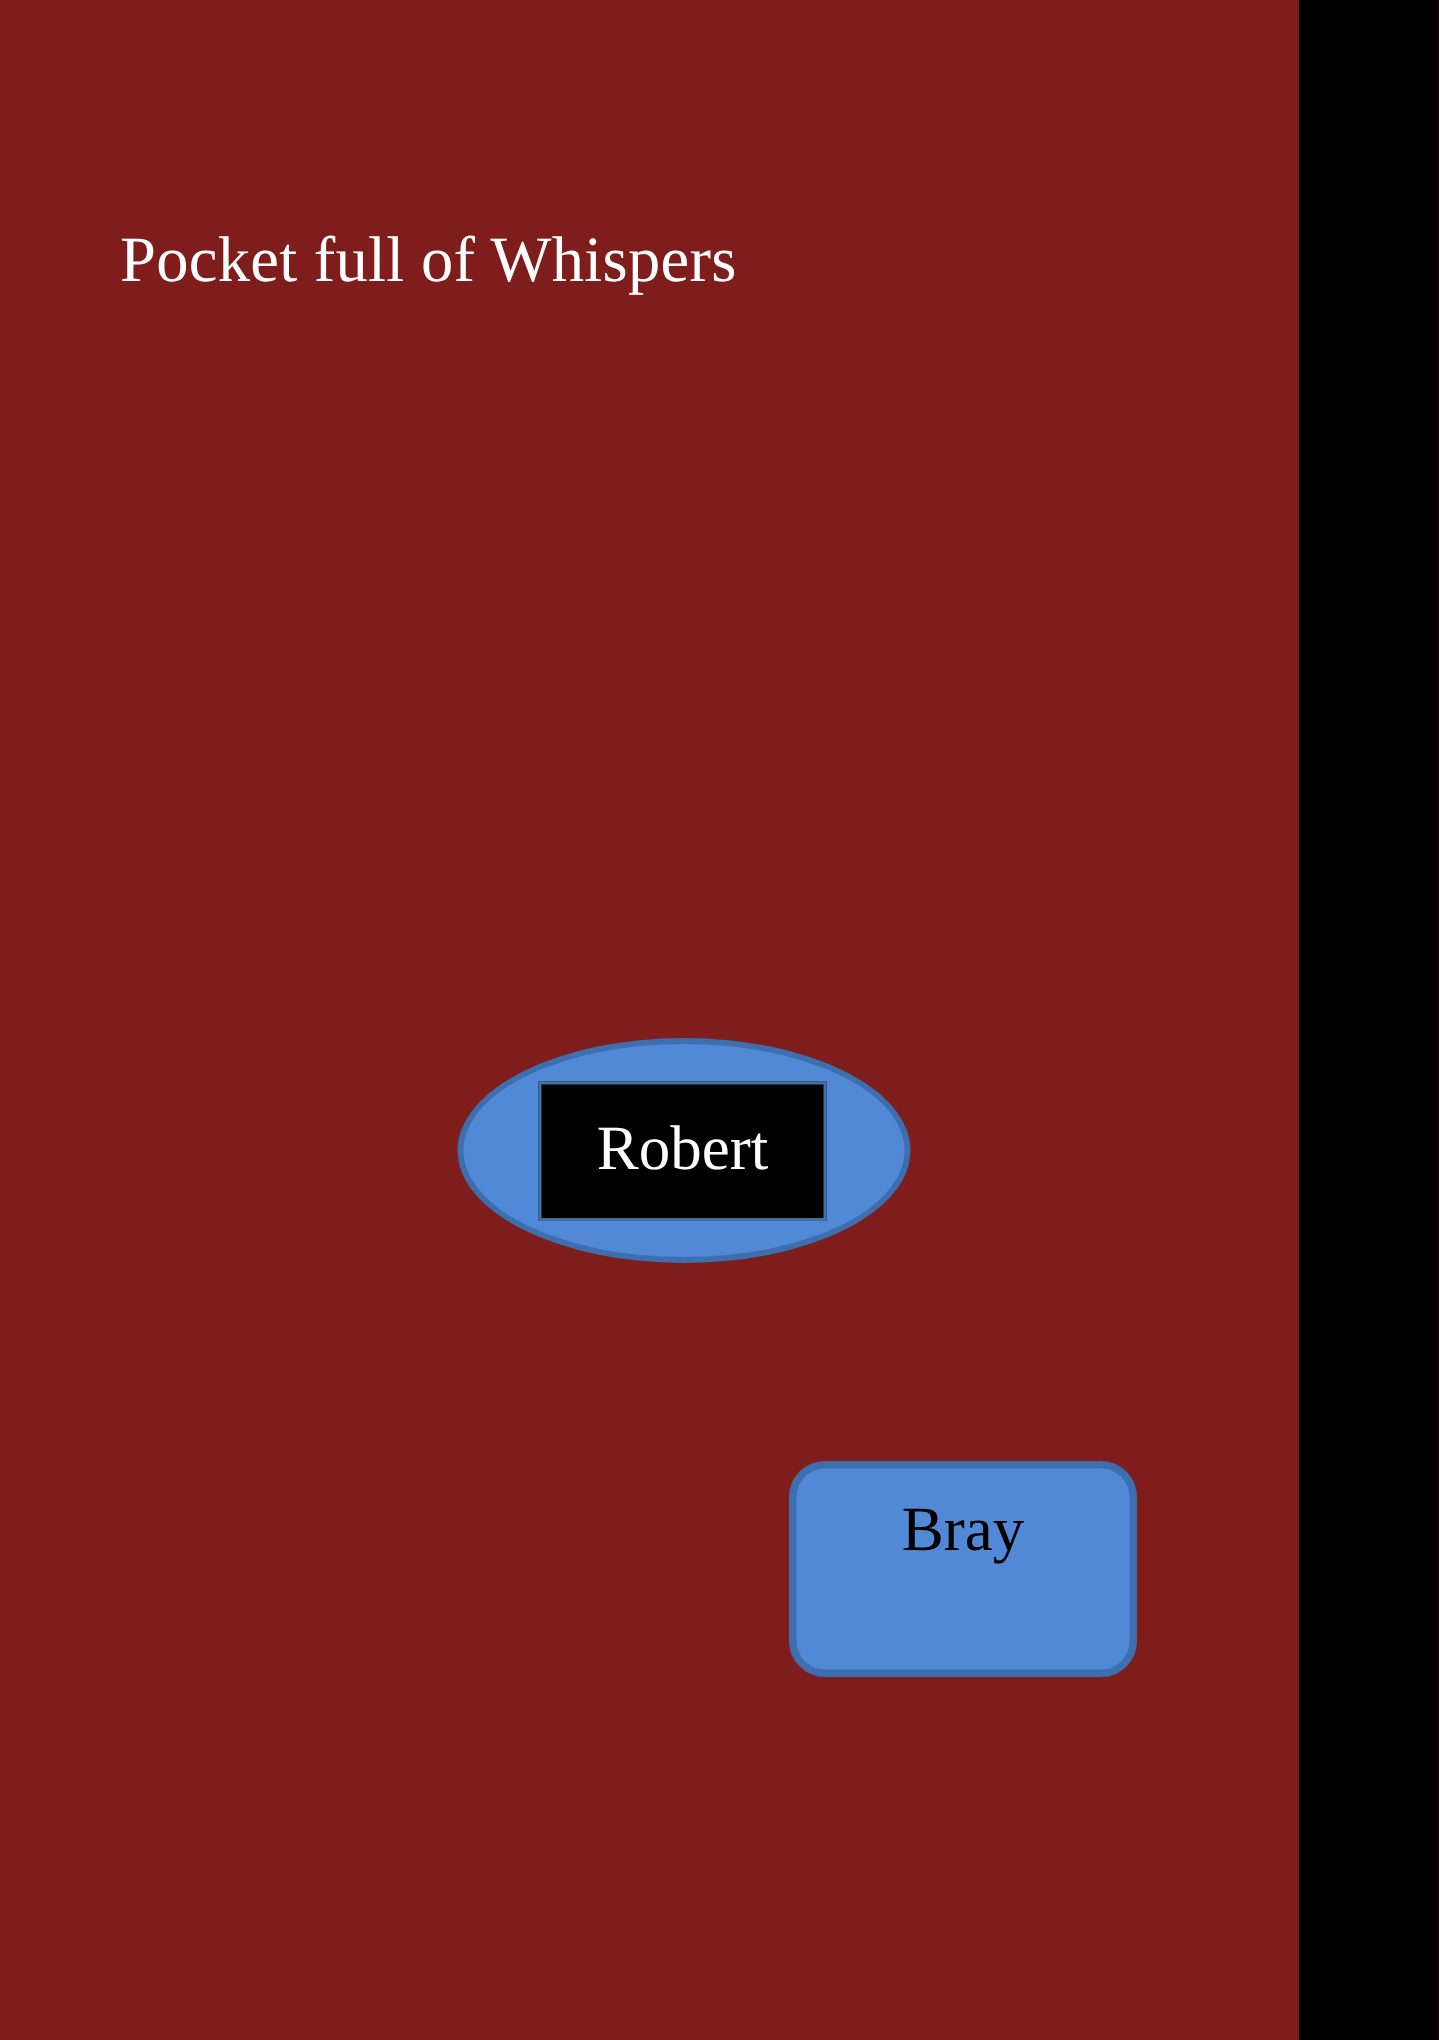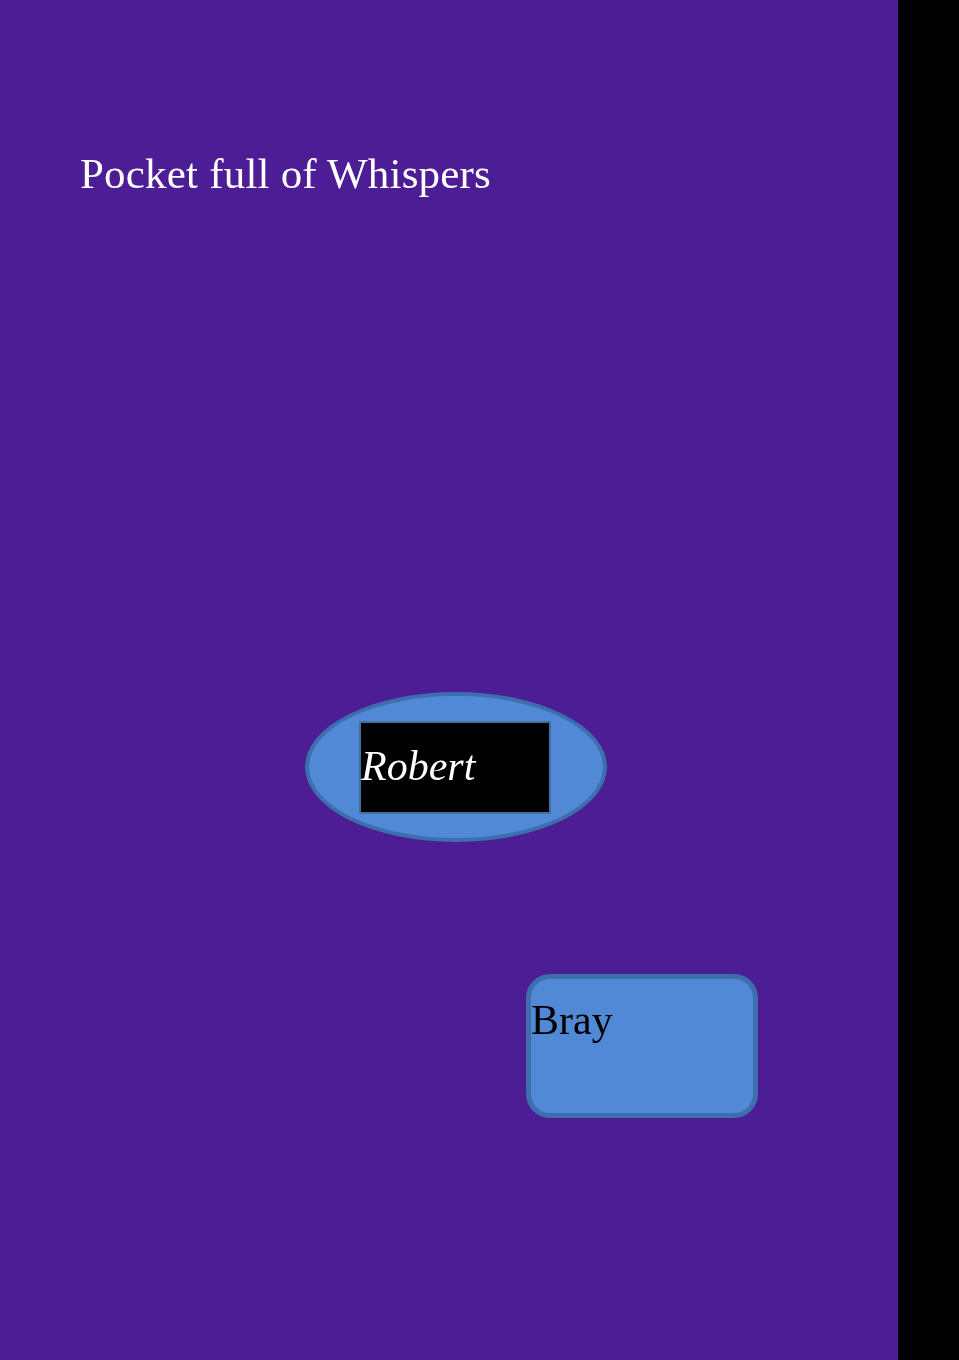--- a/index.html
+++ b/index.html
@@ -5,24 +5,23 @@
 <style>
   html, body {
     margin: 0;
     padding: 0;
     background: #000000;
   }
   #canvas {
     position: relative;
     width: 866px;
     height: 1360px;
-    background: #4c1d95;
+    background: #7f1d1d;
     overflow: hidden;
     font-family: "Liberation Serif", "DejaVu Serif", serif;
-    padding-left: 32px;
   }
 
   
   #page-title {
     position: absolute;
     left: 80px;
     top: 148px;
     font-family: "Liberation Serif", "DejaVu Serif", serif;
     font-size: 43px;
     line-height: 52px;
@@ -74,21 +73,21 @@
     position: absolute;
     left: 50px;
     top: 25px;
     width: 192px;
     height: 93px;
     box-sizing: border-box;
     background: #000000;
     border: 2px solid #41719c;
     display: flex;
     align-items: center;
-    font-style: italic;
+    justify-content: center;
   }
   #node-robert .node-label {
     font-size: 42px;
     line-height: 46px;
     color: #ffffff;
     position: relative;
     top: -2px;
   }
 
   
@@ -101,21 +100,21 @@
     box-sizing: border-box;
     background: #5289d6;
     border: 5px solid #3d6fae;
     border-radius: 24px;
   }
   #node-bray .node-label {
     position: absolute;
     left: 0;
     right: 0;
     top: 18px;
-    text-align: left;
+    text-align: center;
     font-size: 42px;
     line-height: 46px;
     color: #000000;
   }
 </style>
 </head>
 <body>
 
 <div id="canvas">
 

